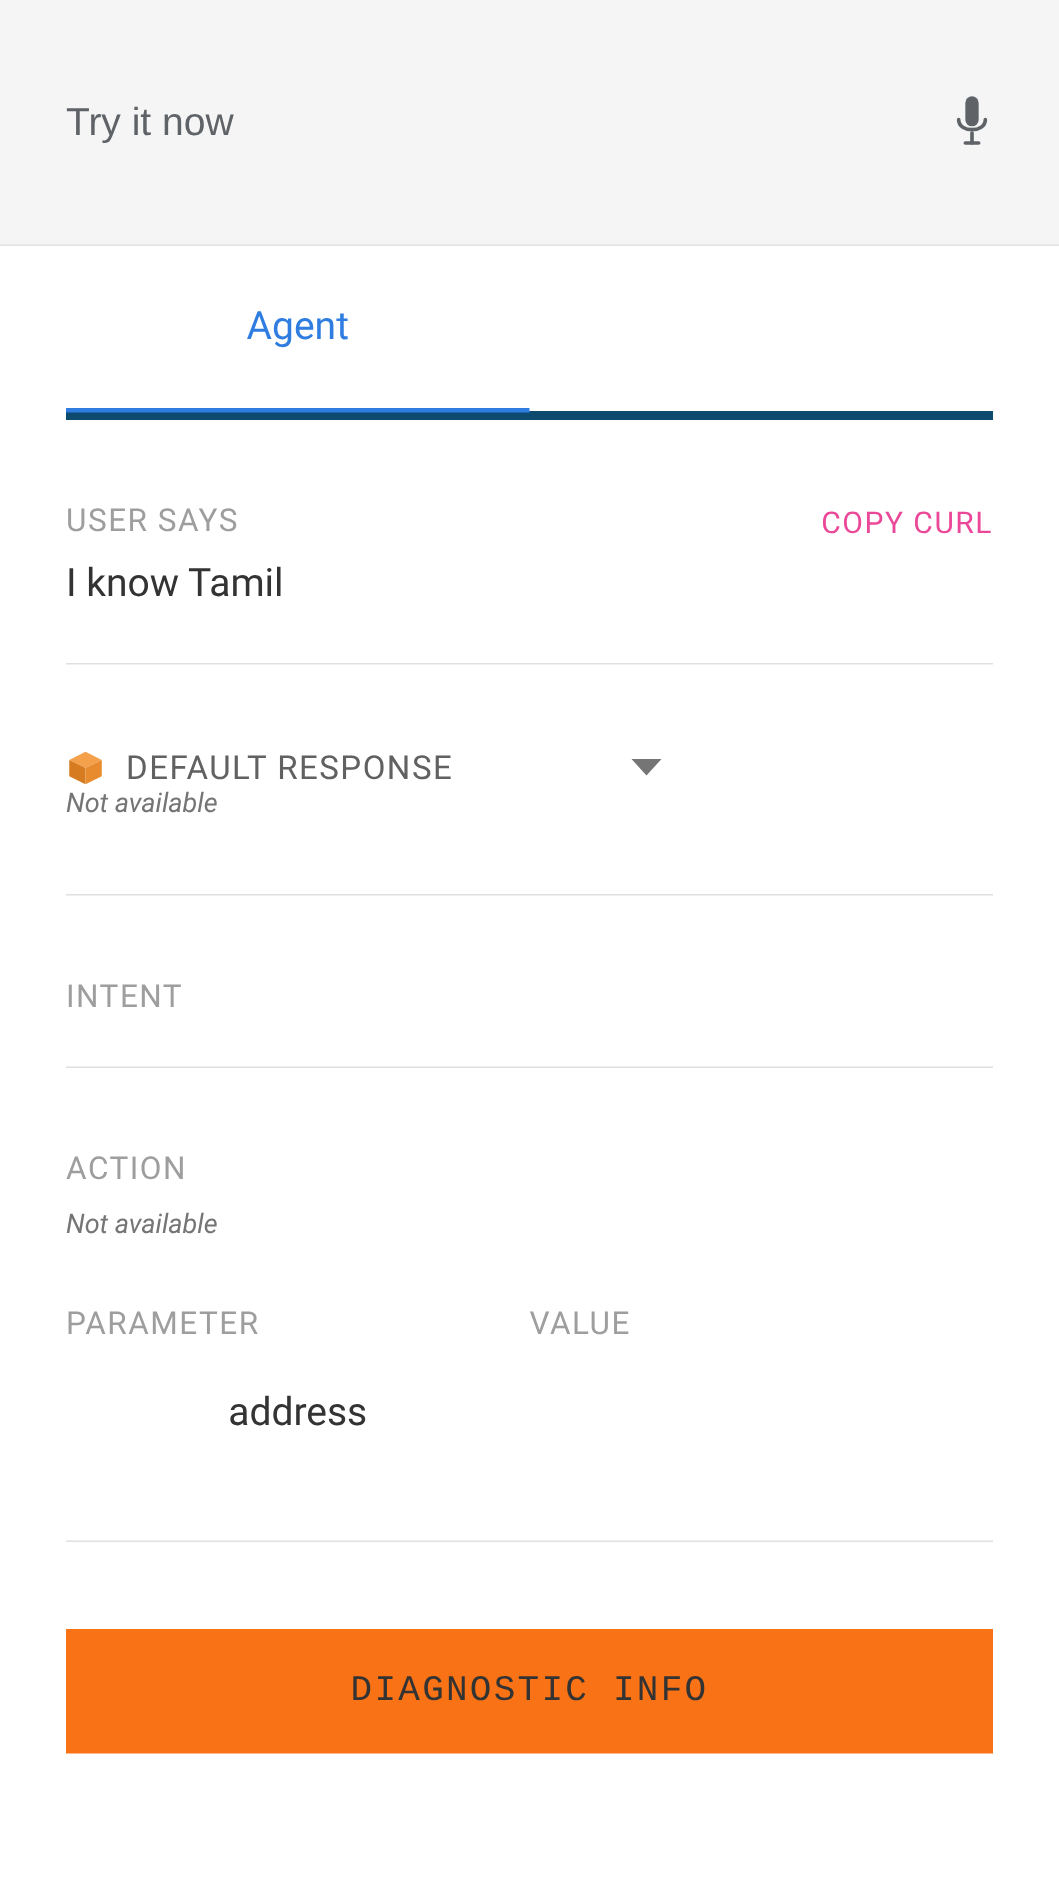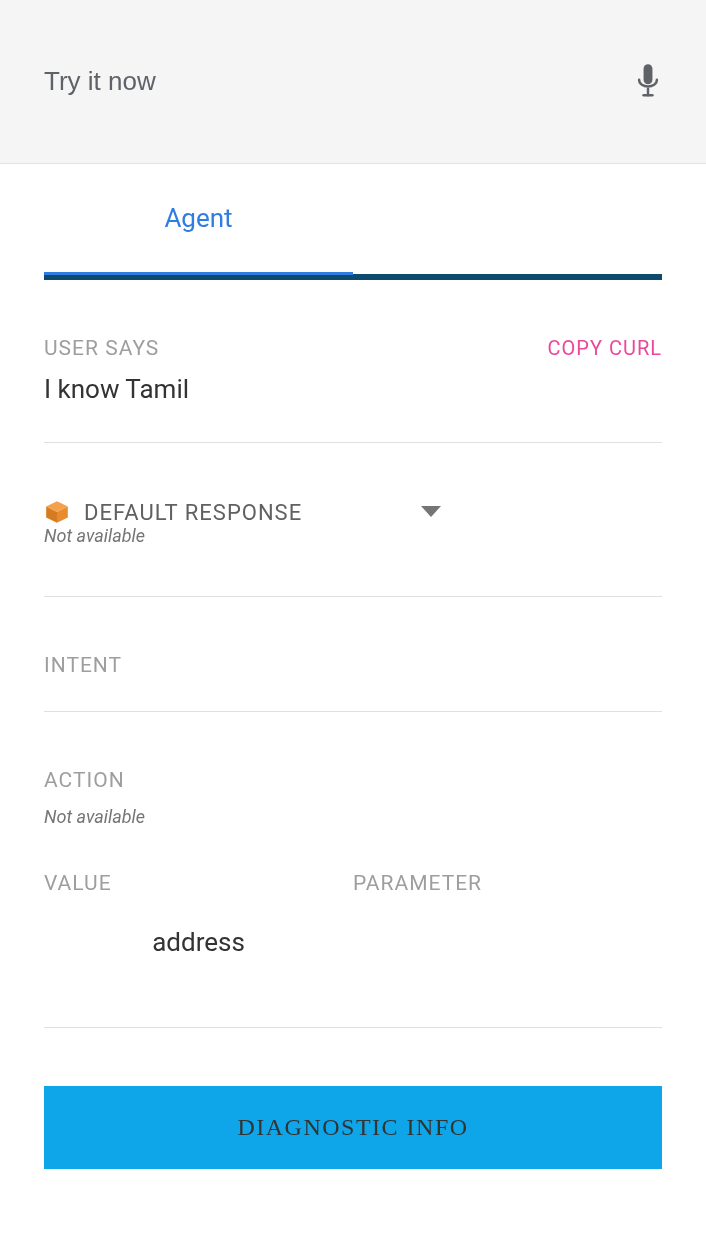--- a/index.html
+++ b/index.html
@@ -153,29 +153,29 @@
     color: #333;
     min-height: 30px;
   }
   .divider-bottom {
     border-bottom: 1px solid #e0e0e0;
     margin-top: 70px;
   }
   .diag-button {
     margin-top: 48px;
     width: 100%;
-    background: #0ea5e9;
+    background: #f97316;
     border: none;
     font-size: 24px;
     letter-spacing: 1.5px;
     color: #333;
     padding: 28px 0;
     text-align: center;
     cursor: pointer;
-    font-family: Liberation Serif, serif;
+    font-family: Liberation Mono, monospace;
   }
 </style>
 </head>
 <body>
 
 <div class="topbar">
   <input type="text" class="topbar-input" placeholder="Try it now" style="">
   <svg class="mic-icon" viewBox="0 0 24 36">
     <rect x="8" y="2" width="8" height="18" rx="4" fill="currentColor"></rect>
     <path d="M4 16 C4 24, 20 24, 20 16" stroke="currentColor" stroke-width="2.2" fill="none" stroke-linecap="round"></path>
@@ -219,22 +219,22 @@
   <div class="section">
     <div class="label" style="margin-bottom:14px;">INTENT</div>
   </div>
 
   <div class="action-section">
     <div class="label" style="margin-bottom:14px;">ACTION</div>
     <div class="na-text">Not available</div>
 
     <div class="param-table">
       <div class="param-header-row">
+        <div class="col label">PARAMETER</div>
         <div class="col label">VALUE</div>
-        <div class="col label">PARAMETER</div>
       </div>
       <div class="param-data-row">
         <div class="col">address</div>
         <div class="col"></div>
       </div>
     </div>
 
     <div class="divider-bottom"></div>
   </div>
 

